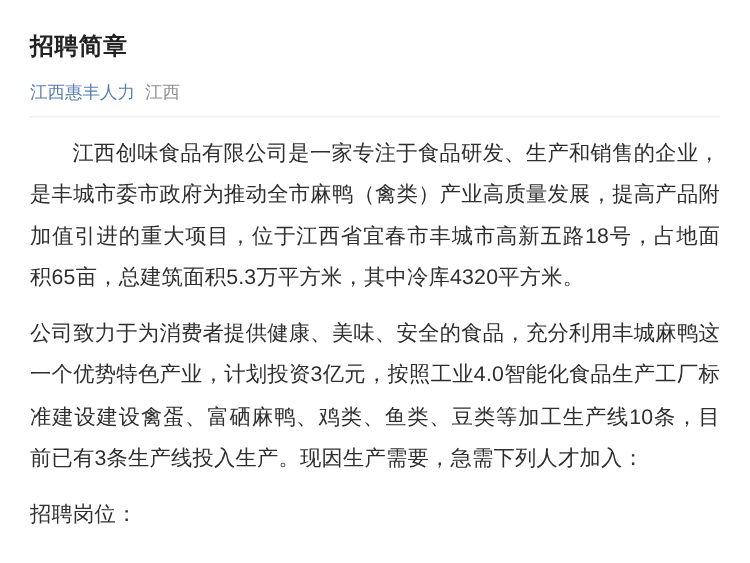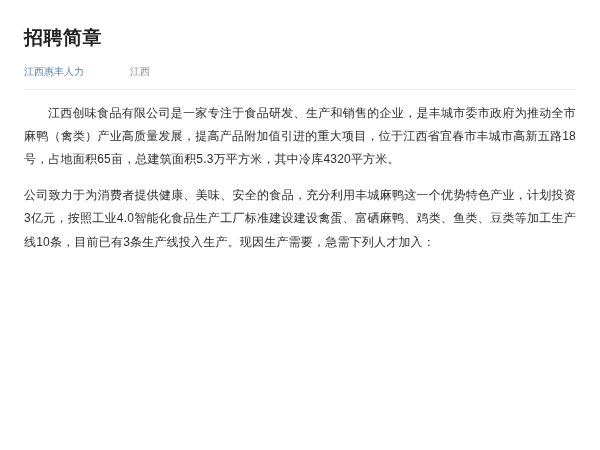--- a/index.html
+++ b/index.html
@@ -25,43 +25,42 @@
     font-size: 19px;
     font-weight: bold;
     color: #222222;
     letter-spacing: 0.5px;
     margin: 0 0 14px 0;
     line-height: 1.3;
   }
   .meta-row {
     display: flex;
     align-items: flex-start;
-    gap: 22px;
-    font-size: 10px;
+    gap: 8px;
+    font-size: 14px;
     color: #8a8a8a;
     margin-bottom: 4px;
   }
   .meta-source {
     color: #5a7fb0;
   }
   .meta-date {
     color: #8f8f8f;
   }
   .meta-region {
     color: #8f8f8f;
-    margin-left: 24px;
   }
   .divider {
     height: 1px;
     background: #ececec;
     margin: 10px 0 12px 0;
     width: 100%;
   }
   .body-text p {
-    font-size: 12px;
+    font-size: 17px;
     color: #2e2e2e;
     line-height: 1.95;
     margin: 0 0 12px 0;
     text-align: justify;
     letter-spacing: 0.2px;
   }
   .body-text p.indent {
     text-indent: 2em;
   }
   .body-text p.last {
@@ -78,15 +77,16 @@
   <div class="meta-row">
     <span class="meta-source">江西惠丰人力</span>
     <span class="meta-region">江西</span>
   </div>
 
   <div class="divider"></div>
 
   <div class="body-text">
     <p class="indent">江西创味食品有限公司是一家专注于食品研发、生产和销售的企业，是丰城市委市政府为推动全市麻鸭（禽类）产业高质量发展，提高产品附加值引进的重大项目，位于江西省宜春市丰城市高新五路18号，占地面积65亩，总建筑面积5.3万平方米，其中冷库4320平方米。</p>
     <p>公司致力于为消费者提供健康、美味、安全的食品，充分利用丰城麻鸭这一个优势特色产业，计划投资3亿元，按照工业4.0智能化食品生产工厂标准建设建设禽蛋、富硒麻鸭、鸡类、鱼类、豆类等加工生产线10条，目前已有3条生产线投入生产。现因生产需要，急需下列人才加入：</p>
+    <p class="last">招聘岗位：</p>
   </div>
 
 </div>
 
 </body></html>

